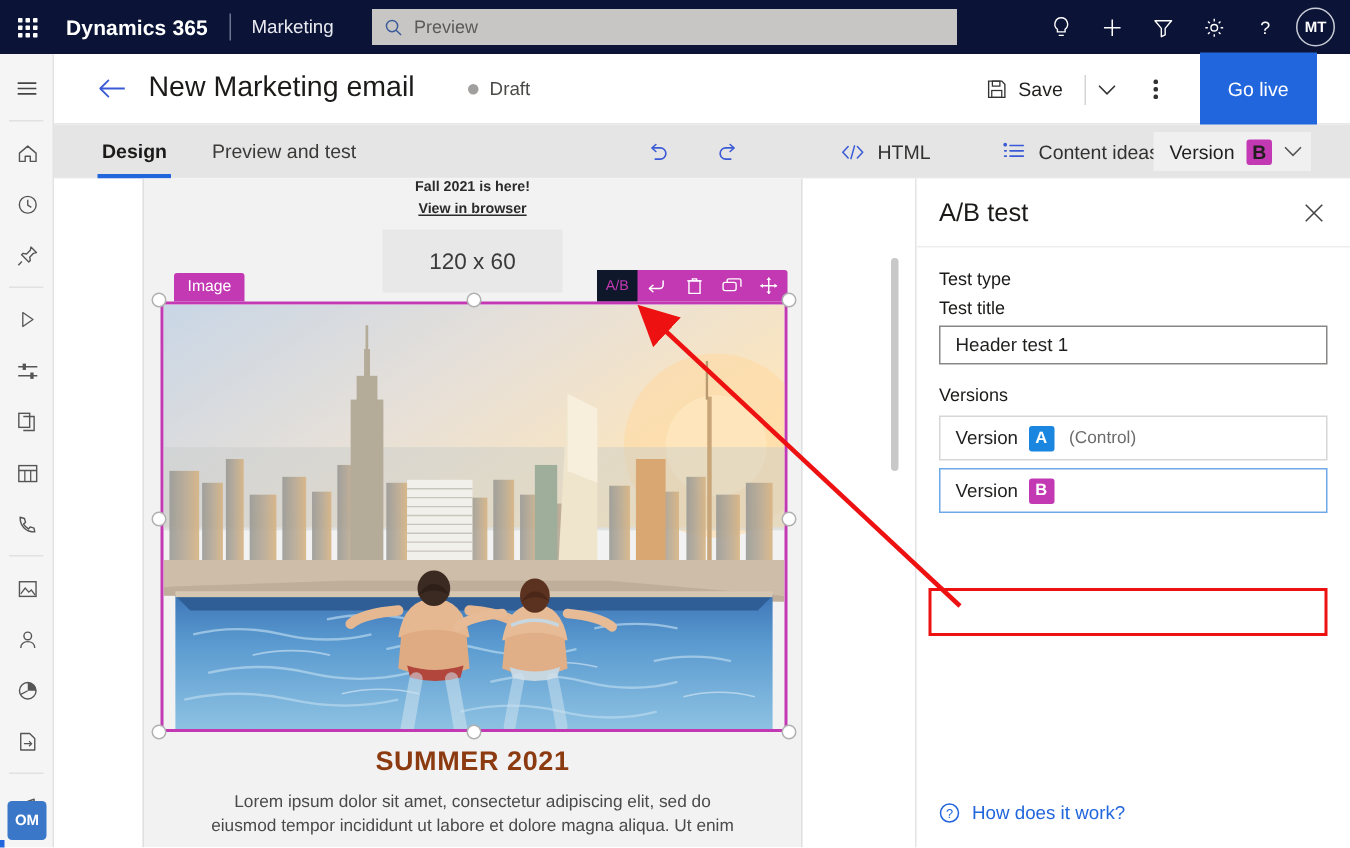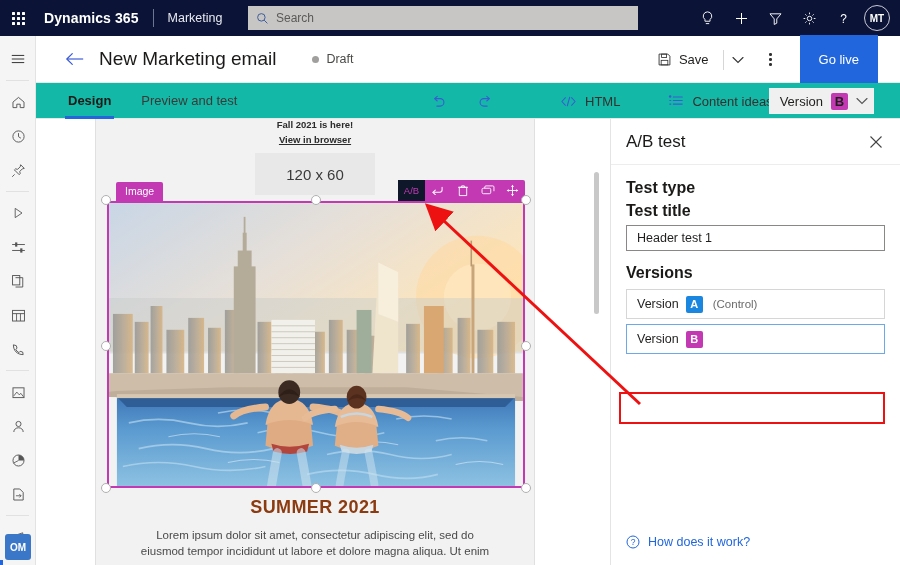--- a/index.html
+++ b/index.html
@@ -136,21 +136,21 @@
     background: #2266dd; color: #ffffff;
     font-size: 13px; padding: 17px 19px;
     border: none; cursor: pointer;
     font-family: "Liberation Sans", sans-serif;
   }
 
   
   .tabbar {
     position: absolute; left: 36px; top: 83px;
     width: 864px; height: 36px;
-    background: #14b8a6;
+    background: #e5e5e5;
     border-bottom: 1px solid #e8e8e8;
     display: flex; align-items: center;
   }
   .tab {
     font-size: 13px; color: #3b3a39; height: 36px;
     display: flex; align-items: center; cursor: pointer;
     position: relative; padding: 0 3px;
   }
   .tab.active { color: #1b1a19; font-weight: bold; }
   .tab.active::after {
@@ -276,21 +276,21 @@
   .panel-head h2 { font-size: 17px; font-weight: normal; color: #1b1a19; }
   .close-x { cursor: pointer; width: 20px; height: 20px; display: flex; align-items: center; justify-content: center; }
   .panel-body { padding: 14px 15px 0; }
   .panel-row {
     display: flex; align-items: center; justify-content: space-between;
     margin-bottom: 14px;
   }
   .panel-row h3 { font-size: 13.5px; color: #1b1a19; font-weight: bold; }
   .trash-btn { cursor: pointer; }
   .fld-label {
-    font-size: 16px; color: #1b1a19; font-weight: bold;
+    font-size: 12px; color: #1b1a19; font-weight: normal;
     margin-bottom: 5px; display: block;
   }
   .fld {
     width: 259px; height: 26px;
     border: 1px solid #8a8886; background: #ffffff;
     display: flex; align-items: center;
     padding: 0 8px 0 10px;
     font-size: 12.5px; color: #201f1e;
     margin-bottom: 13px; cursor: text;
     justify-content: space-between;
@@ -346,21 +346,21 @@
     </div>
     <div class="brand">Dynamics 365</div>
     <div class="brand-sep"></div>
     <div class="app-name">Marketing</div>
 
     <div class="search-box">
       <svg class="mag" viewBox="0 0 16 16">
         <circle cx="6.6" cy="6.6" r="4.6" fill="none" stroke="#3a5a9a" stroke-width="1.2"></circle>
         <line x1="10" y1="10" x2="14" y2="14" stroke="#3a5a9a" stroke-width="1.2"></line>
       </svg>
-      <span class="ph">Search</span>
+      <span class="ph">Preview</span>
     </div>
 
     <div class="nav-icons">
       <div class="nav-ic">
         <svg width="17" height="17" viewBox="0 0 20 20">
           <path d="M10 2.2a5 5 0 0 0-3 9v2h6v-2a5 5 0 0 0-3-9z" fill="none" stroke="#fff" stroke-width="1.1"></path>
           <line x1="8" y1="16" x2="12" y2="16" stroke="#fff" stroke-width="1.1"></line>
         </svg>
       </div>
       <div class="nav-ic">

